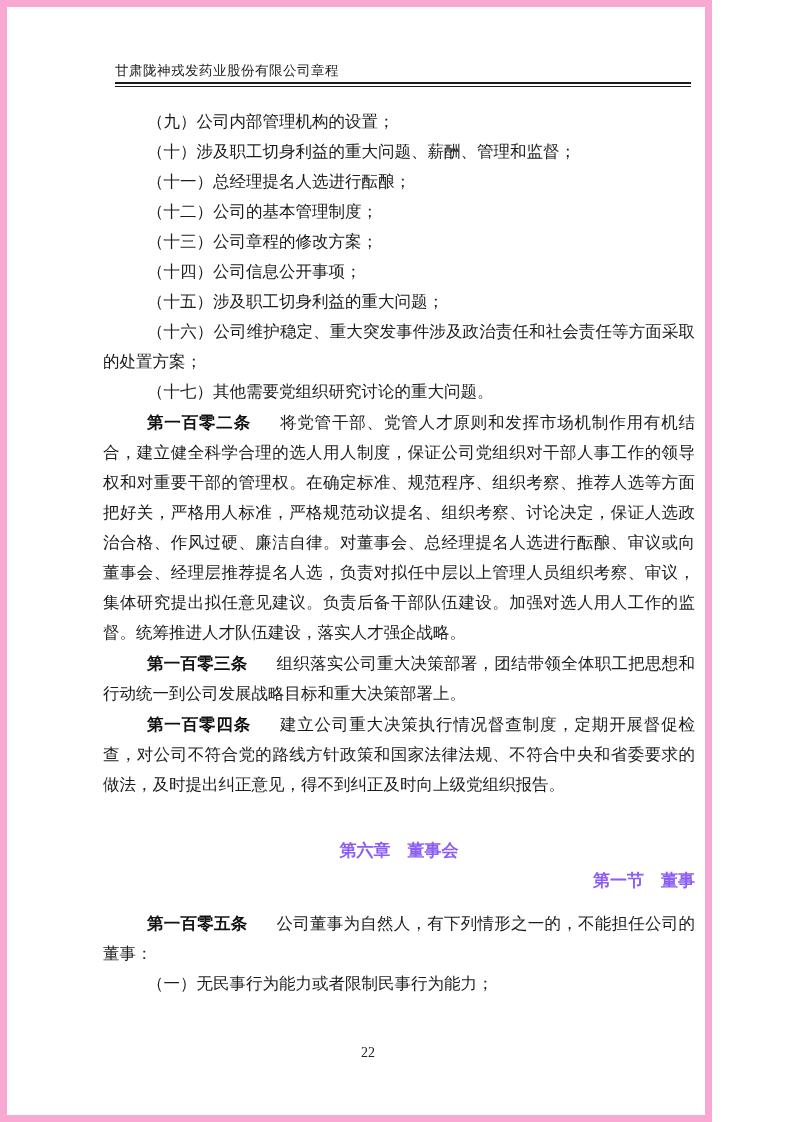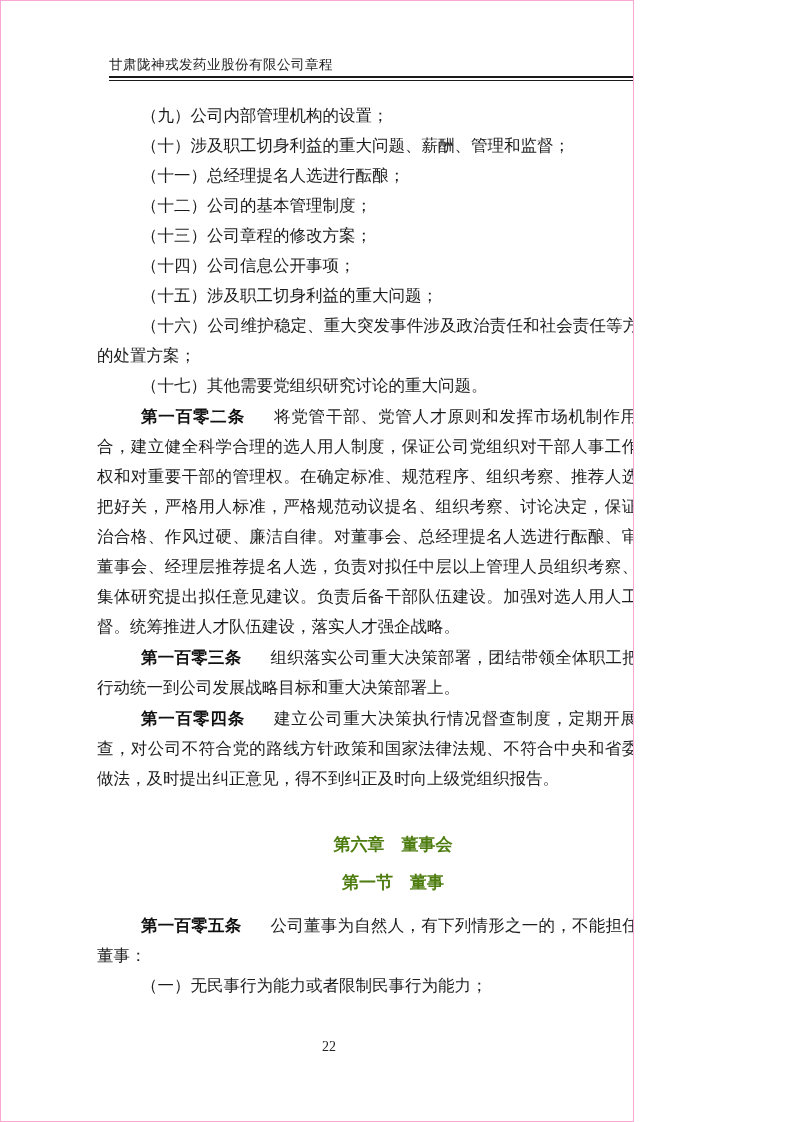--- a/index.html
+++ b/index.html
@@ -3,27 +3,27 @@
 <meta charset="utf-8">
 <style>
   html, body {
     margin: 0;
     padding: 0;
     background: #ffffff;
     font-family: "Liberation Serif", serif;
   }
   .page {
     position: relative;
-    width: 634px;
+    width: 712px;
     height: 1122px;
     background: #ffffff;
     color: #1c1c1c;
     overflow: hidden;
     box-sizing: border-box;
-    border: 1px solid #f9a8d4;
+    border: 7px solid #f9a8d4;
   }
   
   .page-header {
     position: absolute;
     top: 56px;
     left: 108px;
     width: 576px;
   }
   .header-title {
     font-size: 13.5px;
@@ -59,24 +59,24 @@
     color: #111;
   }
   .chapter, .section {
     margin: 0;
     text-align: center;
     text-indent: 0;
     font-size: 17px;
     line-height: 30px;
     font-weight: 700;
     font-family: "Liberation Sans", sans-serif;
-    color: #4d7c0f;
+    color: #8b5cf6;
   }
   .chapter { margin-top: 36px; }
-  .section { margin-top: 8px; }
+  .section { margin-top: 0; text-align: right; }
   .after-heading { margin-top: 12px; }
   
   .page-footer {
     position: absolute;
     top: 1036px;
     left: 0;
     width: 100%;
     text-align: center;
     padding-left: 12px;
   }

